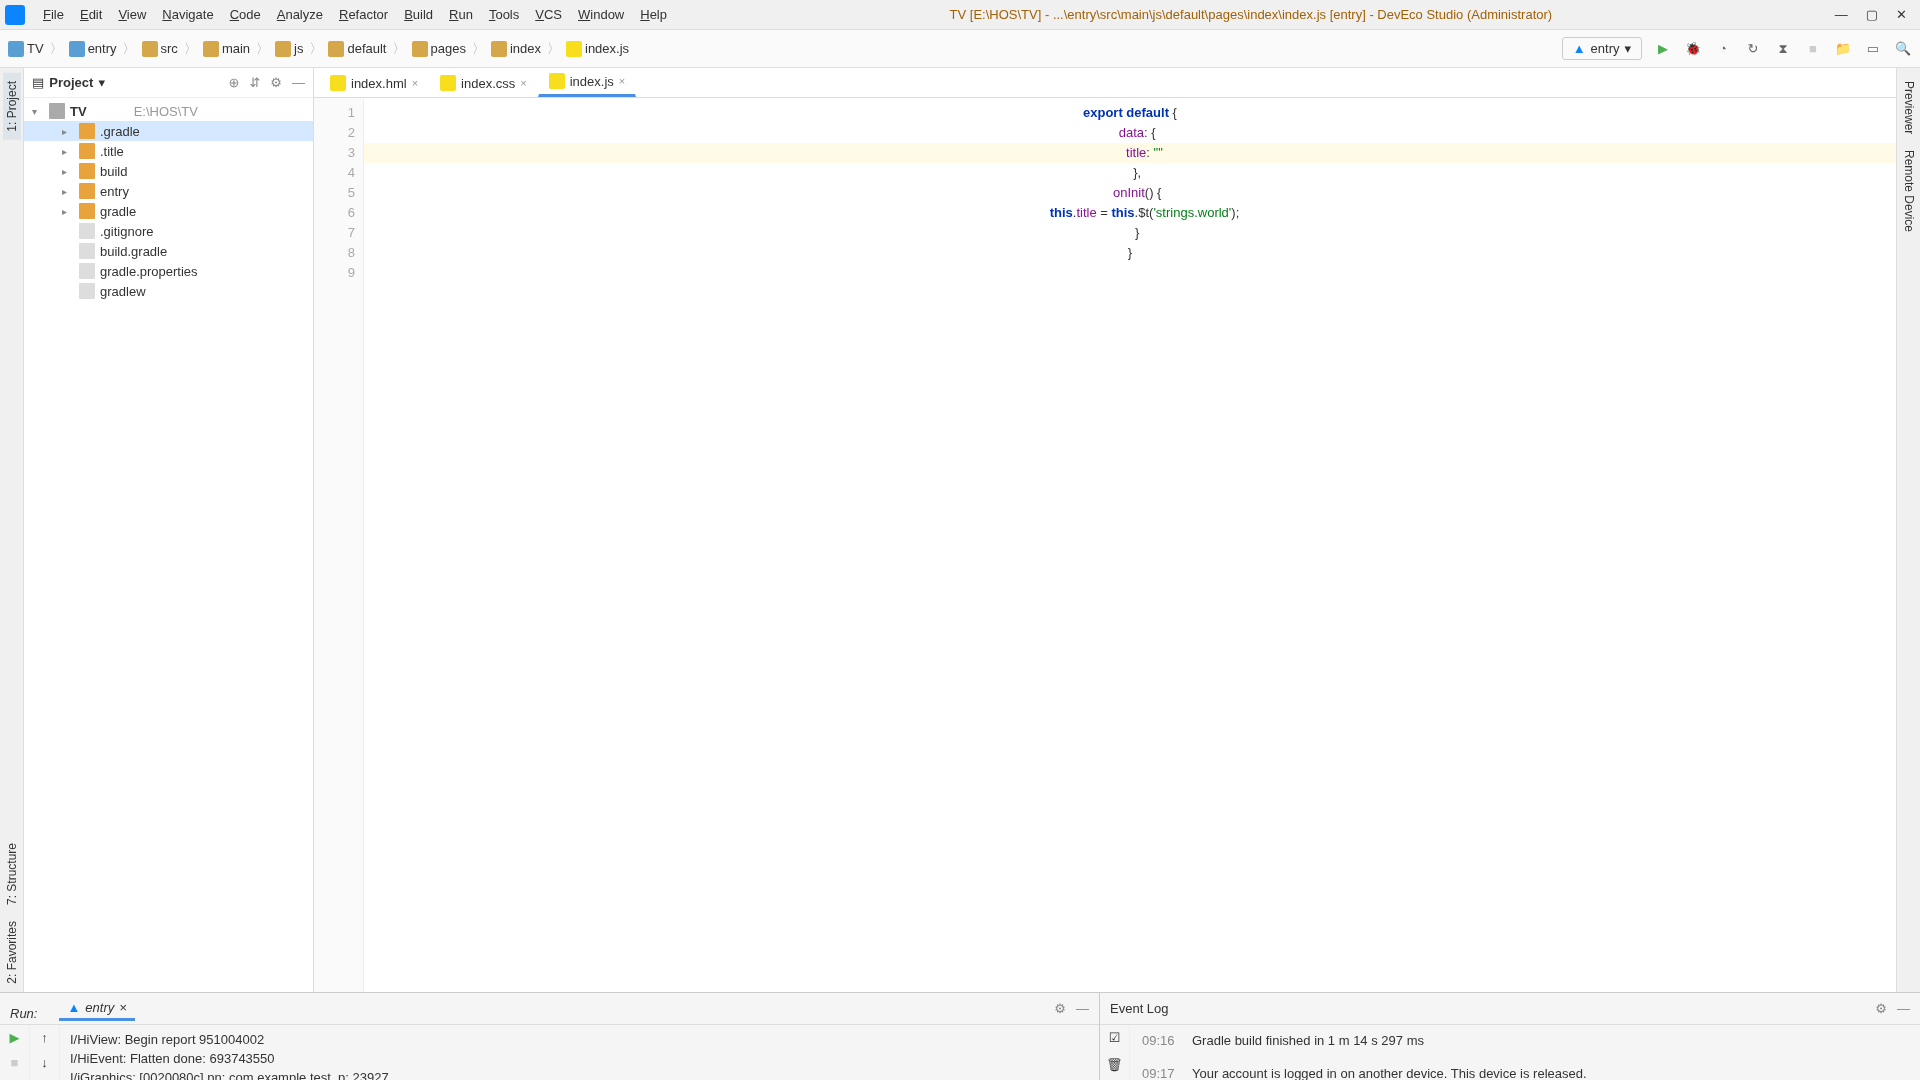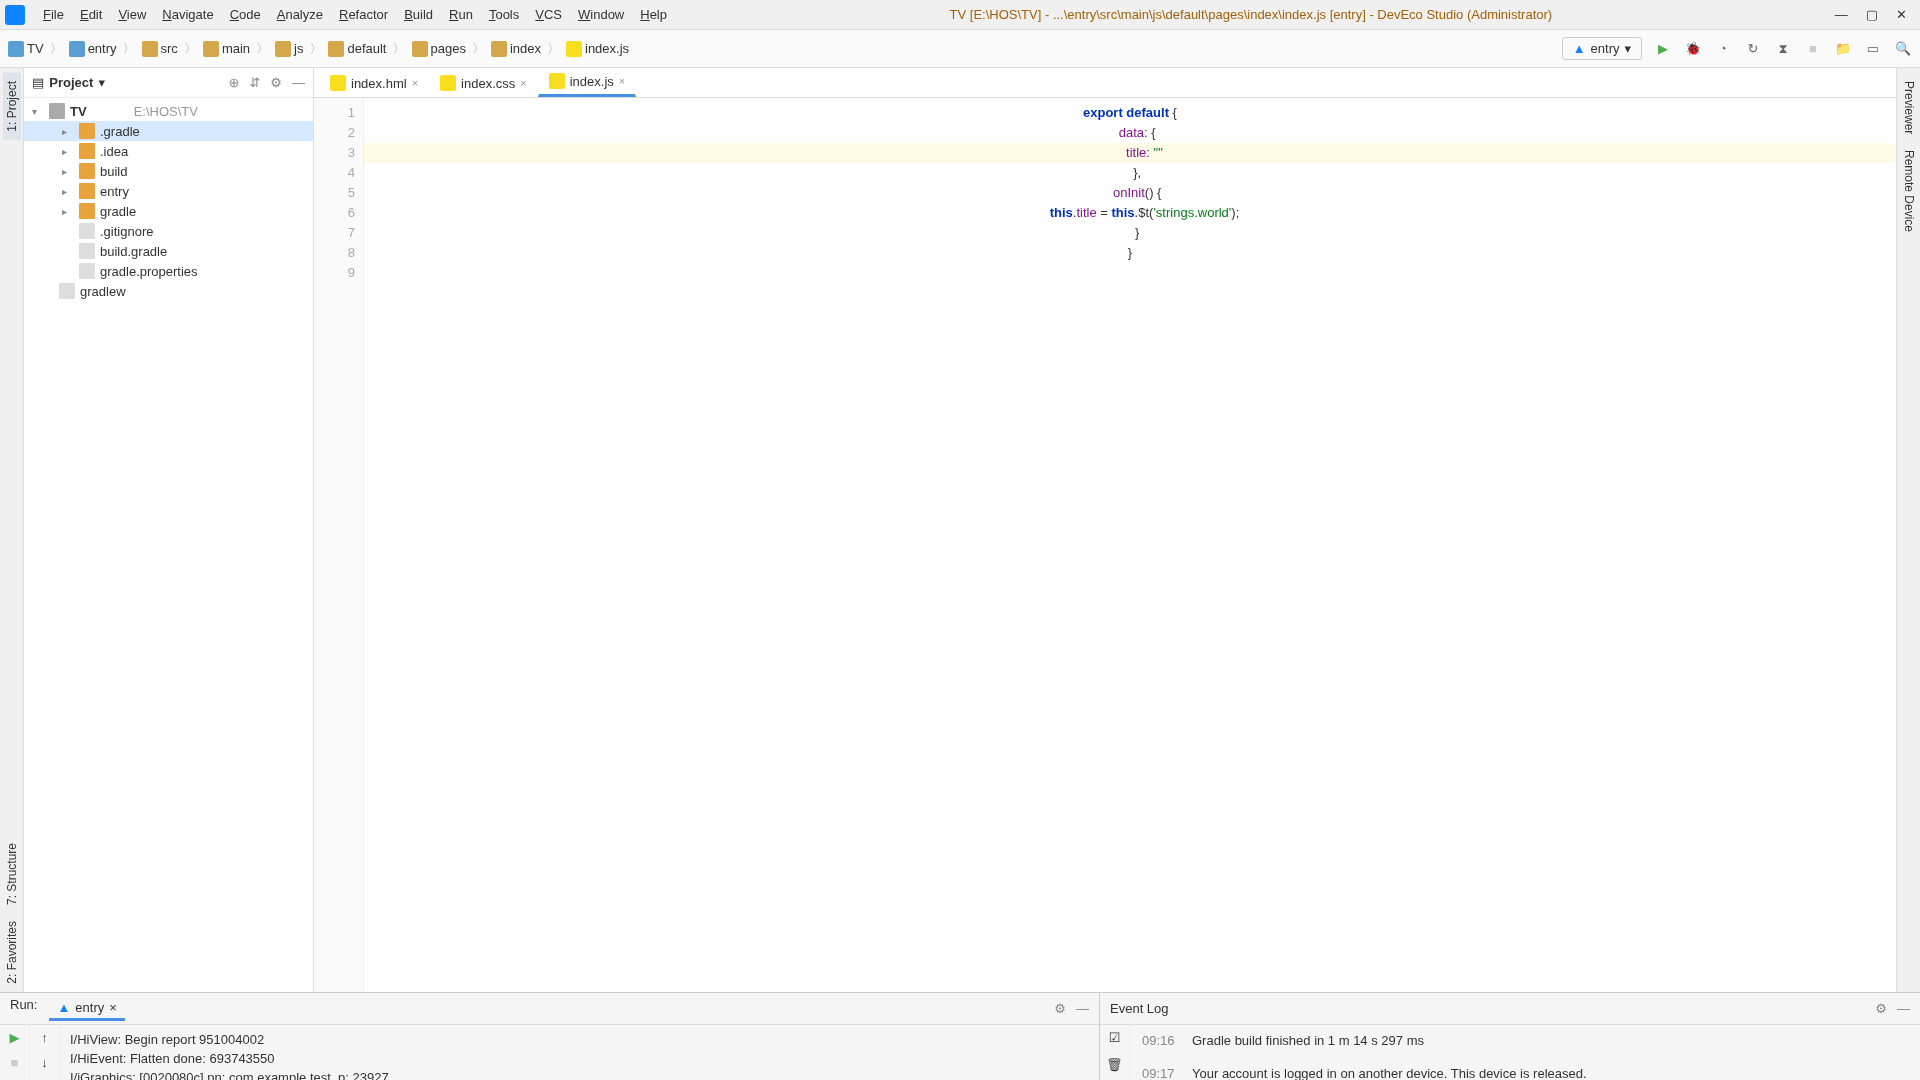--- a/index.html
+++ b/index.html
@@ -192,21 +192,21 @@
       </div>
       <div id="tree-items">
           <div class="tree-item selected" style="padding-left: 38px;">
             <span class="arrow">▸</span>
             <span class="ticn folder-orange"></span>
             <span>.gradle</span>
           </div>
           <div class="tree-item" style="padding-left: 38px;">
             <span class="arrow">▸</span>
             <span class="ticn folder-orange"></span>
-            <span>.idea</span>
+            <span>.title</span>
           </div>
           <div class="tree-item" style="padding-left: 38px;">
             <span class="arrow">▸</span>
             <span class="ticn folder-orange"></span>
             <span>build</span>
           </div>
           <div class="tree-item" style="padding-left: 38px;">
             <span class="arrow">▸</span>
             <span class="ticn folder-orange"></span>
             <span>entry</span>
@@ -224,21 +224,21 @@
           <div class="tree-item" style="padding-left: 38px;">
             <span class="arrow"></span>
             <span class="ticn file"></span>
             <span>build.gradle</span>
           </div>
           <div class="tree-item" style="padding-left: 38px;">
             <span class="arrow"></span>
             <span class="ticn file"></span>
             <span>gradle.properties</span>
           </div>
-          <div class="tree-item" style="padding-left: 18px;">
+          <div class="tree-item" style="padding-left: 38px;">
             <span class="arrow"></span>
             <span class="ticn file"></span>
             <span>gradlew</span>
           </div>
         </div>
     </div>
   </div>
 
   <div class="editor-area">
     <div class="tabs" id="editor-tabs">
@@ -276,21 +276,21 @@
 
   <div class="rightbar">
     <div class="vtab">Previewer</div>
     <div class="vtab">Remote Device</div>
   </div>
 </div>
 
 <div class="bottom-panels">
   <div class="run-panel">
     <div class="run-header">
-      <div style="display:flex; gap:12px; align-items:flex-start;">
+      <div style="display:flex; gap:22px; align-items:flex-end;font-style:italic;">
         <span>Run:</span>
         <div class="run-tab">
           <span class="tri-blue">▲</span>
           <span>entry</span>
           <span class="close">×</span>
         </div>
       </div>
       <div style="display:flex; gap:10px; color:#888;">
         <span>⚙</span>
         <span>—</span>

